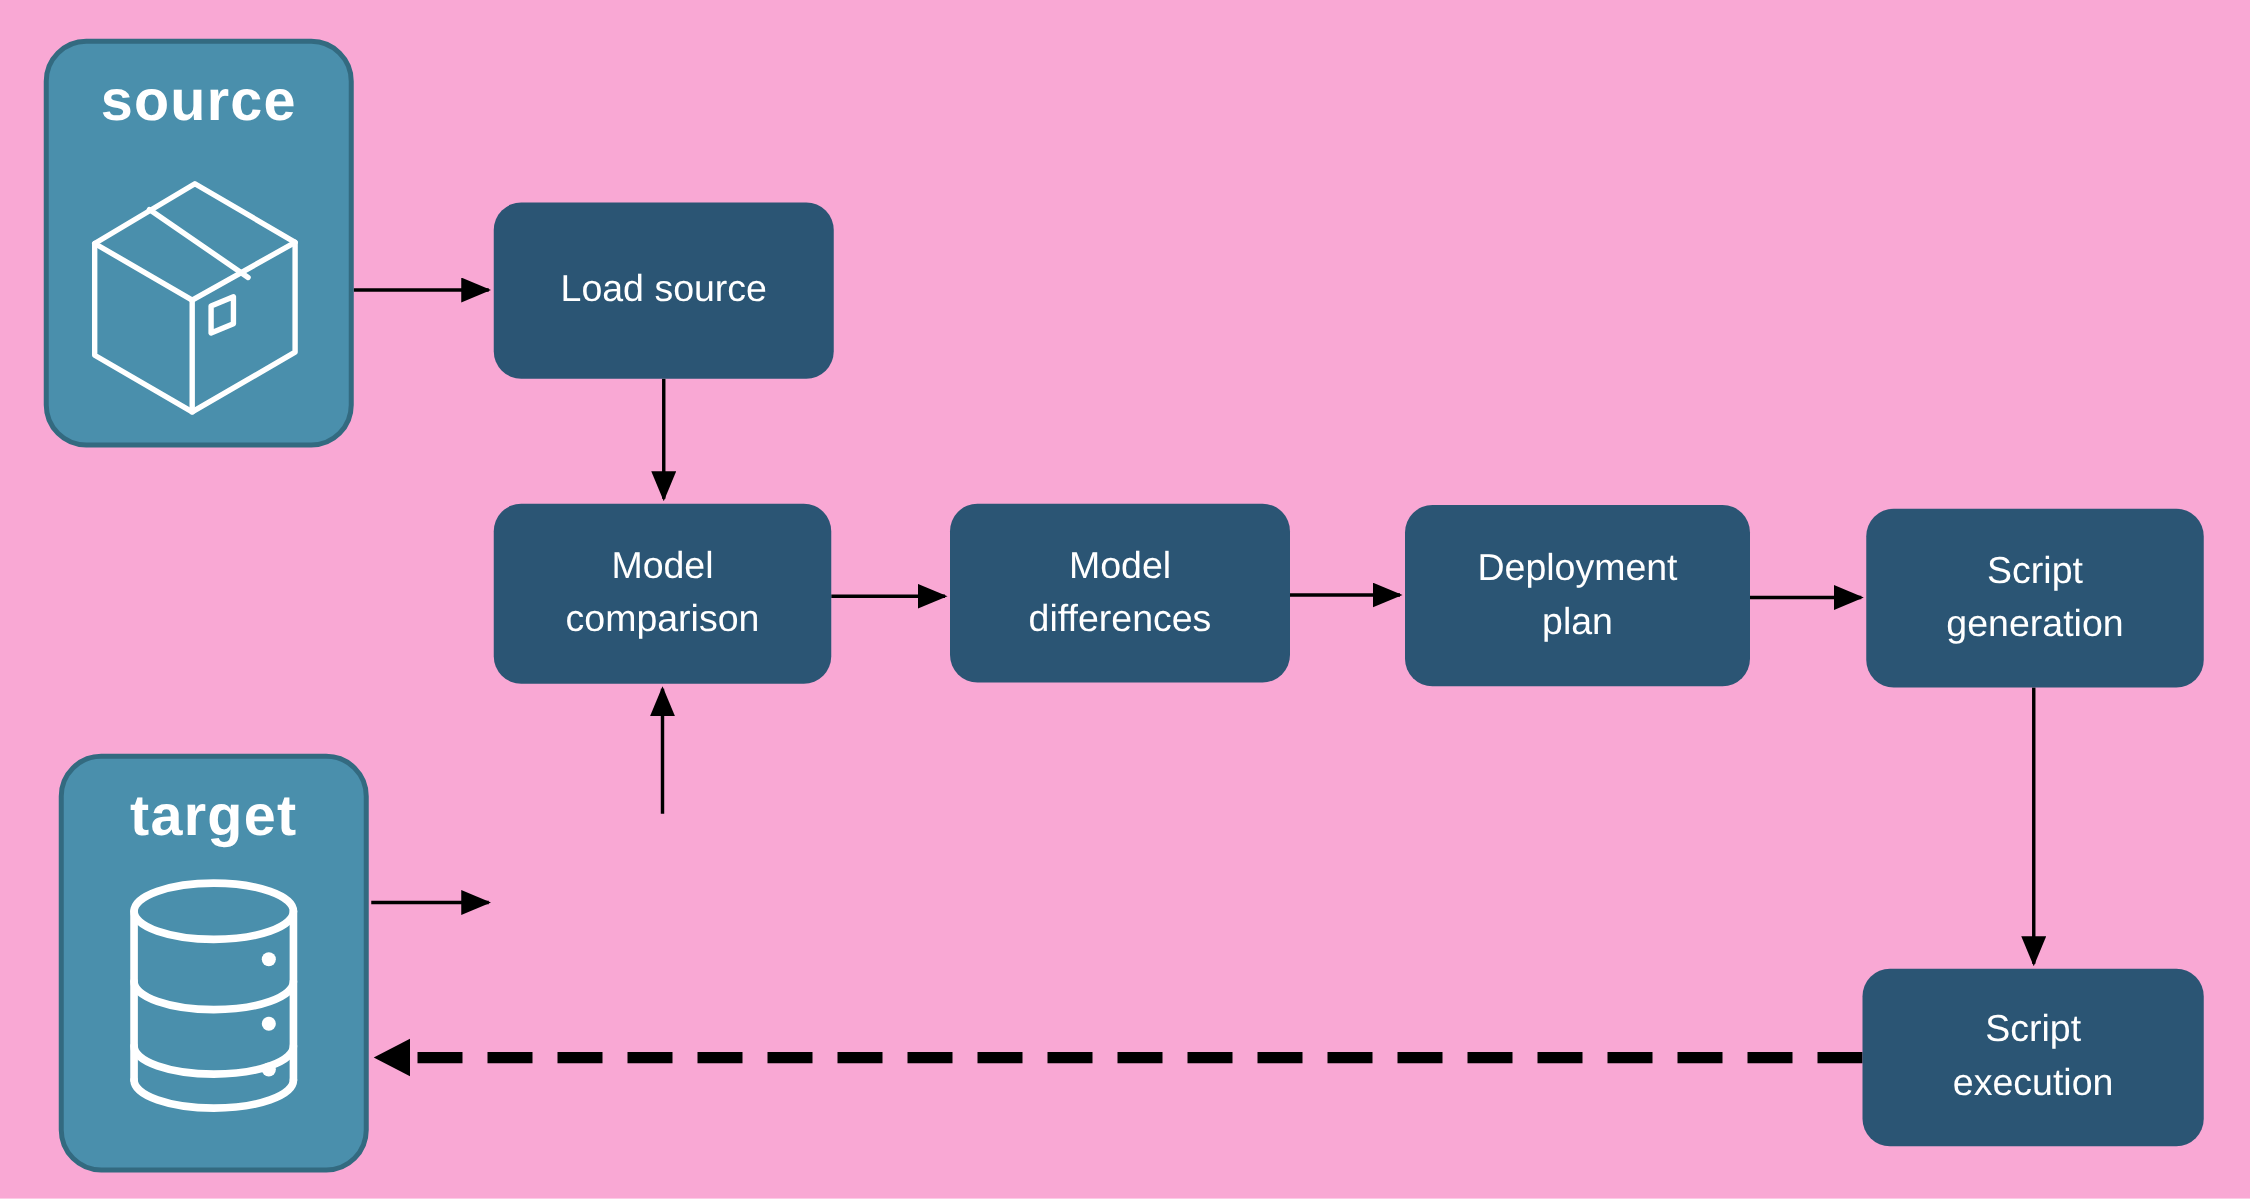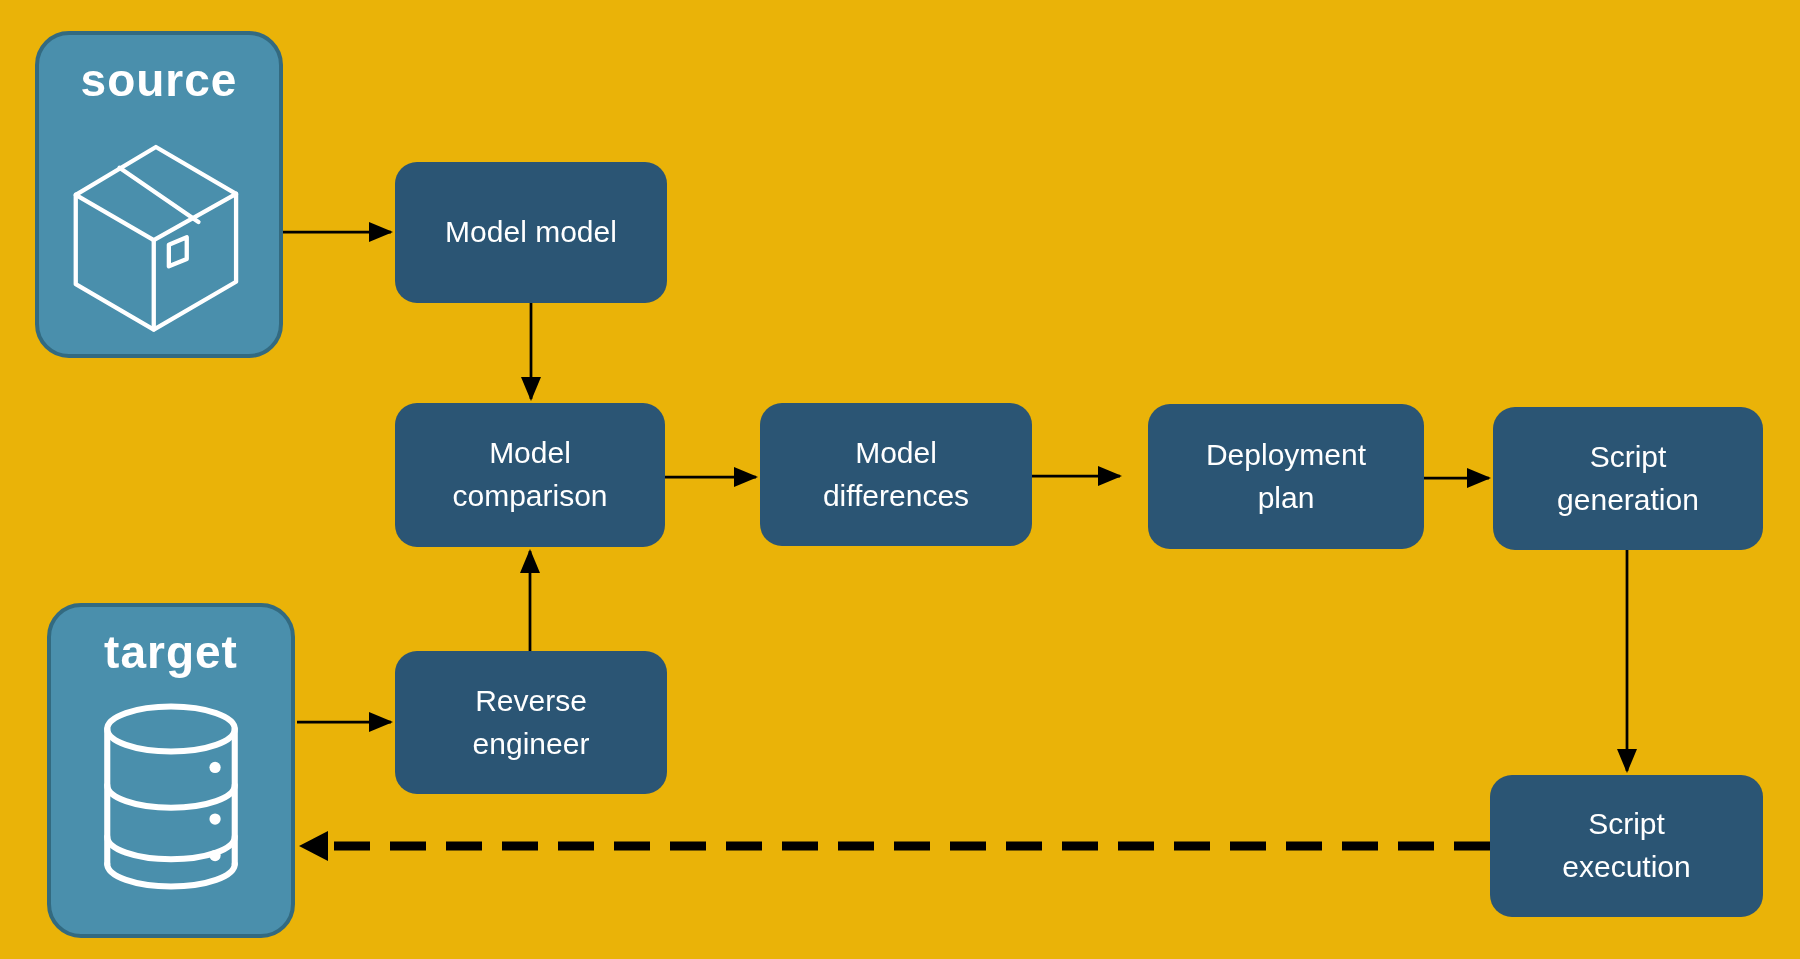--- a/index.html
+++ b/index.html
@@ -1,17 +1,17 @@
 <!DOCTYPE html>
 <html style="--step-fill: #2b5574; --endpoint-fill: #4a8fac; --endpoint-border: #336a80;"><head>
 <meta charset="utf-8">
 <style>
   html,body{margin:0;padding:0;background:#ffffff;}
   .canvas{
-    position:relative;width:1800px;height:959px;background:#eab308;
+    position:relative;width:1800px;height:959px;background:#f9a8d4;
     font-family:"Liberation Sans",sans-serif;overflow:hidden;
   }
   .connectors{position:absolute;left:0;top:0;width:1800px;height:959px;pointer-events:none;}
   .step{
     position:absolute;background:var(--step-fill,#2b5574);
     border-radius:22px;color:#fff;
     display:flex;align-items:center;justify-content:center;
     text-align:center;font-size:30px;line-height:1.42;white-space:pre-line;
   }
   .endpoint{
@@ -24,21 +24,21 @@
     font-weight:bold;font-size:46px;letter-spacing:1px;
   }
   .endpoint-icon{position:absolute;left:50%;transform:translateX(-50%);}
   
   .n-source{left:35px;top:31px;width:248px;height:327px;}
   .n-target{left:47px;top:603px;width:248px;height:335px;}
   .n-load-model{left:395px;top:162px;width:272px;height:141px;}
   .n-model-comparison{left:395px;top:403px;width:270px;height:144px;}
   .n-reverse-engineer{left:395px;top:651px;width:272px;height:143px;}
   .n-model-differences{left:760px;top:403px;width:272px;height:143px;}
-  .n-deployment-plan{left:1148px;top:404px;width:276px;height:145px;}
+  .n-deployment-plan{left:1124px;top:404px;width:276px;height:145px;}
   .n-script-generation{left:1493px;top:407px;width:270px;height:143px;}
   .n-script-execution{left:1490px;top:775px;width:273px;height:142px;}
   .pkg-icon{top:98px;width:185px;height:213px;}
   .db-icon{top:92px;width:150px;height:195px;}
 </style>
 </head>
 <body>
 
 <div class="canvas">
 
@@ -84,29 +84,25 @@
       <path d="M12,88 A68,24 0 0 0 148,88"></path>
       <path d="M12,143 A68,24 0 0 0 148,143"></path>
       <path d="M12,172 A68,24 0 0 0 148,172"></path>
       <circle cx="127" cy="69" r="6" fill="#ffffff" stroke="none"></circle>
       <circle cx="127" cy="124" r="6" fill="#ffffff" stroke="none"></circle>
       <circle cx="127" cy="163" r="6" fill="#ffffff" stroke="none"></circle>
     </svg>
   </div>
 
   <div class="step n-load-model">
-    <span>Model model</span>
+    <span>Load source</span>
   </div>
   <div class="step n-model-comparison">
     <span>Model
 comparison</span>
-  </div>
-  <div class="step n-reverse-engineer">
-    <span>Reverse
-engineer</span>
   </div>
   <div class="step n-model-differences">
     <span>Model
 differences</span>
   </div>
   <div class="step n-deployment-plan">
     <span>Deployment
 plan</span>
   </div>
   <div class="step n-script-generation">

